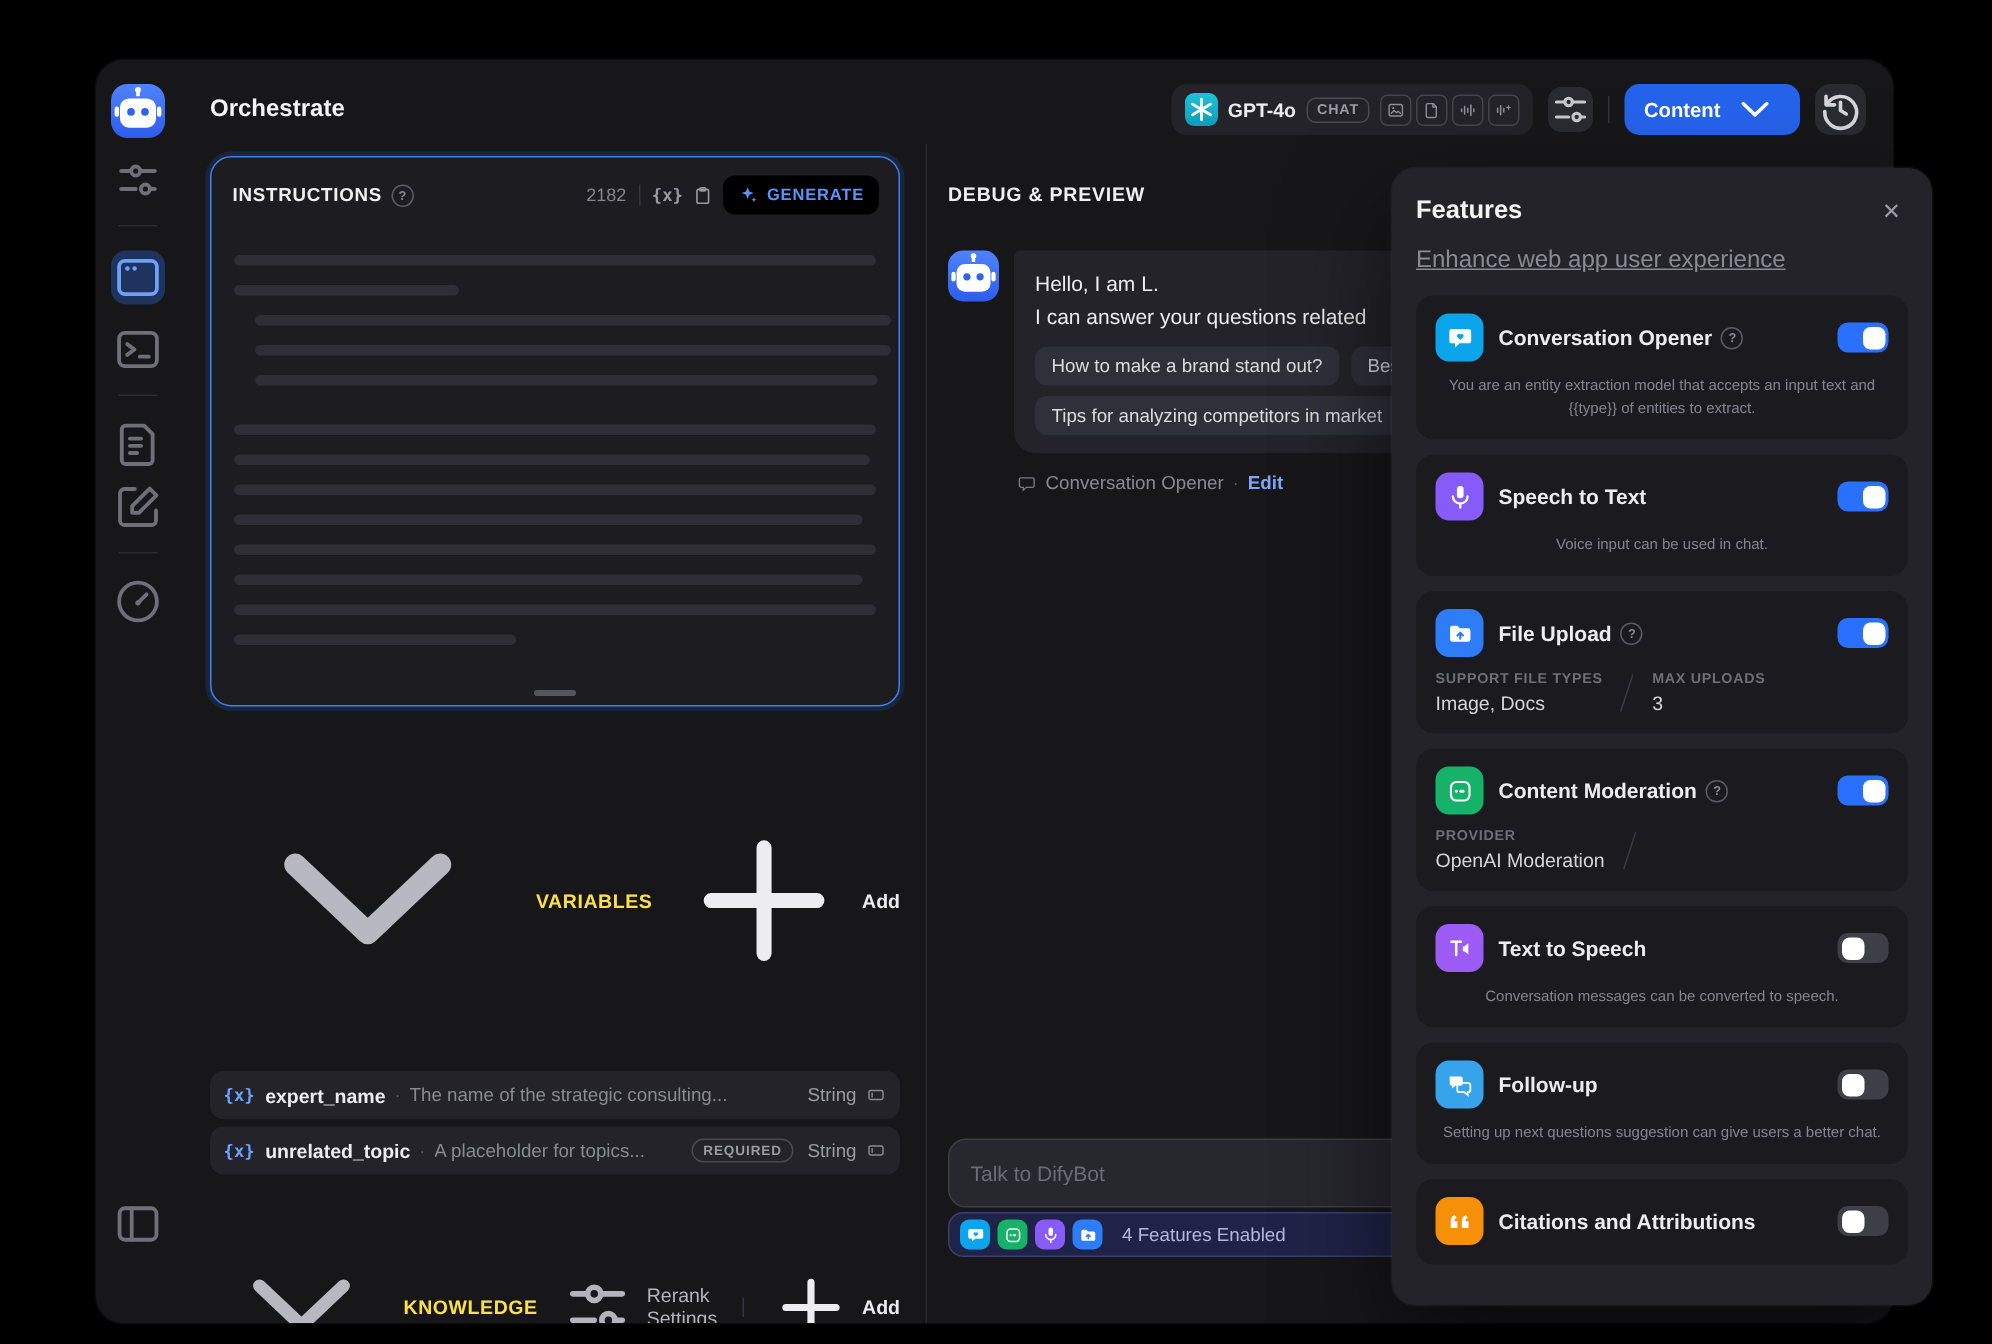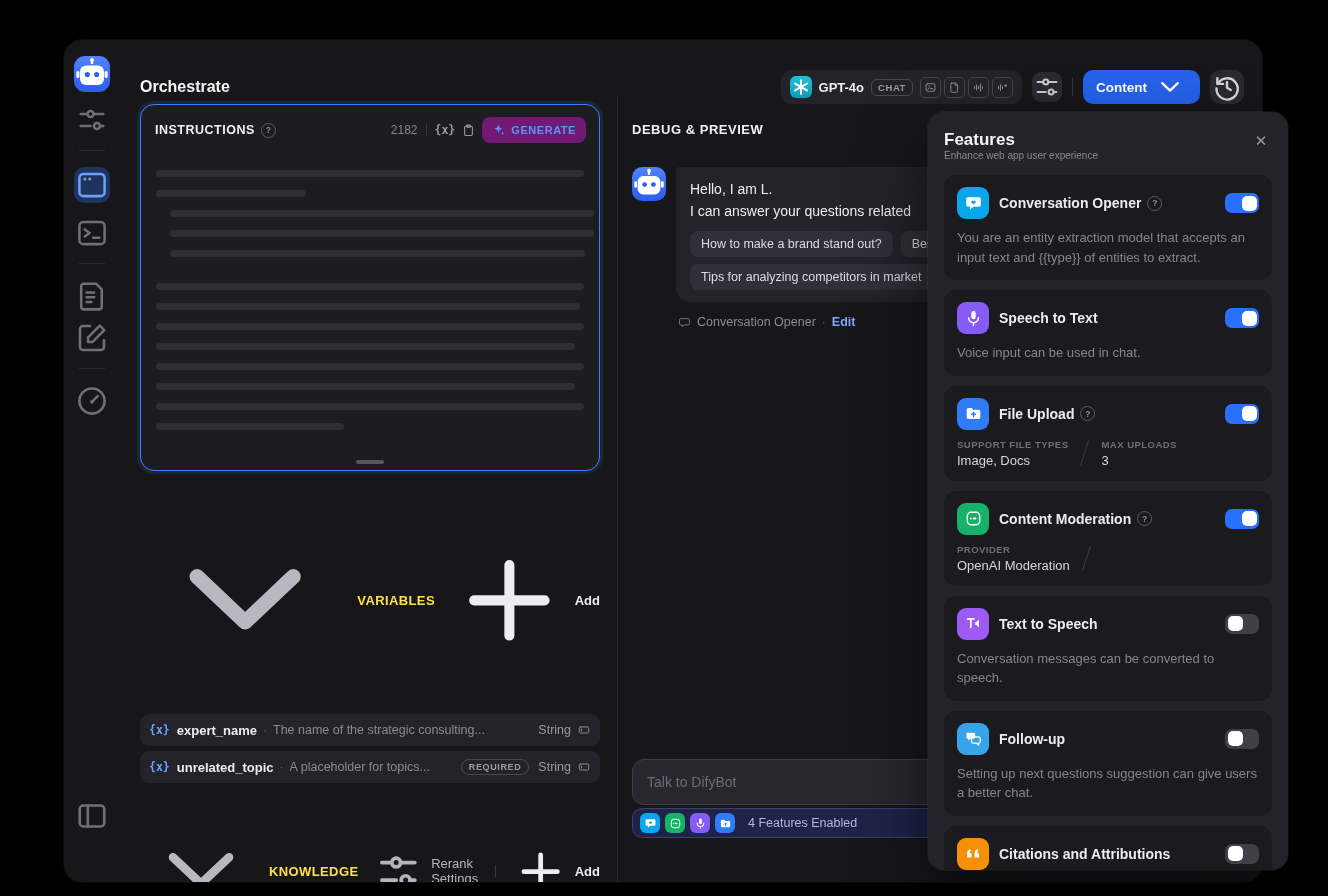--- a/index.html
+++ b/index.html
@@ -20,21 +20,21 @@
     background:linear-gradient(180deg,#4f83fd,#2d5ced);display:flex;align-items:center;justify-content:center;}
   .rail .app-logo svg{width:22px;height:22px;}
   .rail-item{width:36px;height:36px;border-radius:10px;display:flex;align-items:center;justify-content:center;color:#6f6f7a;cursor:pointer;}
   .rail-item svg{width:20px;height:20px;}
   .rail-item.small svg{width:18px;height:18px;}
   .rail-item.active{background:#1f335f;color:#6f9ff6;}
   .rail-div{width:26px;height:1px;background:#2b2b31;margin:12px 0 6px;}
   .rail .collapse{position:absolute;bottom:48px;left:10px;}
   
   .main{position:absolute;left:56px;right:0;top:0;bottom:0;}
-  .hdr{position:absolute;left:0;right:0;top:16px;height:56px;display:flex;align-items:center;padding:6px 18px 0 20px;box-sizing:border-box;}
+  .hdr{position:absolute;left:0;right:0;top:2px;height:56px;display:flex;align-items:center;padding:6px 18px 0 20px;box-sizing:border-box;}
   .hdr-title{font-size:16px;font-weight:700;color:#f4f4f5;}
   .hdr-right{margin-left:auto;display:flex;align-items:center;gap:10px;}
   .model-pill{display:flex;align-items:center;background:#232329;border-radius:10px;height:34px;padding:0 9px;gap:7px;cursor:pointer;}
   .model-logo{width:22px;height:22px;border-radius:6px;background:linear-gradient(180deg,#1ec3d8,#0d9bba);display:flex;align-items:center;justify-content:center;}
   .model-logo svg{width:14px;height:14px;}
   .model-name{font-size:13px;font-weight:700;color:#ececf1;}
   .mode-badge{border:1px solid #4a4a54;border-radius:6px;padding:2px 6px;font-size:9.5px;letter-spacing:.06em;color:#9b9ba4;font-weight:600;}
   .cap-icons{display:flex;gap:3px;}
   .cap{width:19px;height:19px;border:1px solid #45454e;border-radius:5px;color:#8f8f99;display:flex;align-items:center;justify-content:center;}
   .cap svg{width:13px;height:13px;}
@@ -53,21 +53,21 @@
   .instructions{margin-top:8px;height:367px;box-sizing:border-box;background:#1c1c21;
     border:1.5px solid #3b82f6;border-radius:14px;box-shadow:0 0 0 3px rgba(59,130,246,.14);position:relative;}
   .instr-head{display:flex;align-items:center;padding:12px 13px 0 14px;gap:6px;}
   .instr-label{font-size:12.5px;font-weight:700;letter-spacing:.04em;color:#f0f0f2;}
   .help{width:13px;height:13px;border-radius:50%;border:1.2px solid #5b5b66;color:#8a8a93;font-size:8.5px;display:inline-flex;align-items:center;justify-content:center;font-weight:700;flex:none;}
   .instr-head .spacer,.sec-head .spacer,.row .spacer{flex:1;}
   .char-count{font-size:12px;color:#85858f;}
   .instr-head .v-div{height:14px;margin:0 2px;}
   .mini-btn{color:#9a9aa4;font-size:11.5px;font-family:"DejaVu Sans Mono",monospace;font-weight:700;cursor:pointer;display:flex;align-items:center;}
   .mini-btn svg{width:15px;height:15px;}
-  .generate-btn{display:flex;align-items:center;gap:5px;background:#701a75;border-radius:8px;padding:6px 10px;cursor:pointer;}
+  .generate-btn{display:flex;align-items:center;gap:5px;background:#000000;border-radius:8px;padding:6px 10px;cursor:pointer;}
   .generate-btn svg{width:14px;height:14px;color:#5b93f7;}
   .generate-label{font-size:11px;font-weight:700;letter-spacing:.05em;color:#5b93f7;}
   .skel{padding:14px 15px 0 15px;}
   .skel-line{height:7px;border-radius:3.5px;background:#2e2e34;}
   .drag-handle{position:absolute;bottom:6px;left:50%;margin-left:-14px;width:28px;height:4px;border-radius:2px;background:#55555e;cursor:row-resize;}
   
   .sec-head{display:flex;align-items:center;gap:7px;}
   .sec-head.vars{margin-top:24px;}
   .sec-head.knl{margin-top:27px;}
   .chev{color:#b8b8c0;display:flex;}
@@ -109,35 +109,35 @@
   .chat-input input::placeholder{color:#6c6c76;}
   .features-bar{margin-top:3px;height:30px;background:#1f2347;border:1px solid #3a4070;border-radius:10px;display:flex;align-items:center;padding:0 7px;gap:5px;box-sizing:border-box;}
   .fb-ic{width:20px;height:20px;border-radius:6px;display:flex;align-items:center;justify-content:center;flex:none;}
   .fb-ic svg{width:13px;height:13px;}
   .fb-text{margin-left:8px;font-size:12.5px;color:#b3b8dd;}
   
   .fpanel{position:absolute;left:928px;top:112px;width:360px;height:758px;background:#232329;border-radius:16px;
     box-shadow:0 0 0 1px rgba(255,255,255,.05), 0 30px 70px rgba(0,0,0,.6);overflow:hidden;box-sizing:border-box;padding:18px 16px 0 16px;}
   .fp-title{font-size:17px;font-weight:700;color:#f4f4f5;}
   .fp-close{position:absolute;right:16px;top:18px;width:22px;height:22px;display:flex;align-items:center;justify-content:center;color:#9a9aa4;font-size:15px;cursor:pointer;}
-  .fp-sub{margin-top:0;font-size:10px;color:#8a8a93;}
+  .fp-sub{margin-top:15px;font-size:16px;color:#8a8a93;text-decoration:underline;}
   .fp-cards{margin-top:14px;display:flex;flex-direction:column;gap:10px;}
   .fcard{background:#1a1a1f;border-radius:12px;padding:12px 13px 13px 13px;}
   .fcard-head{display:flex;align-items:center;}
   .f-ic{width:32px;height:32px;border-radius:9px;display:flex;align-items:center;justify-content:center;flex:none;}
   .f-ic svg{width:19px;height:19px;}
   .fcard-title{font-size:14px;font-weight:700;color:#ececf1;margin-left:10px;}
   .fcard-head .help{margin-left:6px;}
   .toggle{margin-left:auto;width:34px;height:20px;border-radius:7px;position:relative;cursor:pointer;flex:none;}
   .toggle.on{background:#2970ff;}
   .toggle.off{background:#3f3f48;}
   .knob{position:absolute;top:2.5px;width:15px;height:15px;border-radius:5px;background:#fff;}
   .toggle.on .knob{right:2.5px;}
   .toggle.off .knob{left:2.5px;}
-  .fcard-desc{margin-top:9px;font-size:13px;line-height:1.5;color:#85858f;}
+  .fcard-desc{margin-top:9px;font-size:10px;line-height:1.5;color:#85858f;text-align:center;}
   .fmeta{margin-top:9px;display:flex;align-items:center;}
   .fmeta-col .lab{font-size:9.5px;letter-spacing:.05em;color:#6f6f79;font-weight:700;text-transform:uppercase;}
   .fmeta-col .val{margin-top:3px;font-size:13px;color:#d6d6da;}
   .fmeta-slash{width:1px;height:26px;background:#3a3a43;transform:rotate(18deg);margin:0 16px;}
 </style>
 </head>
 <body>
 
 <div class="window">
 

